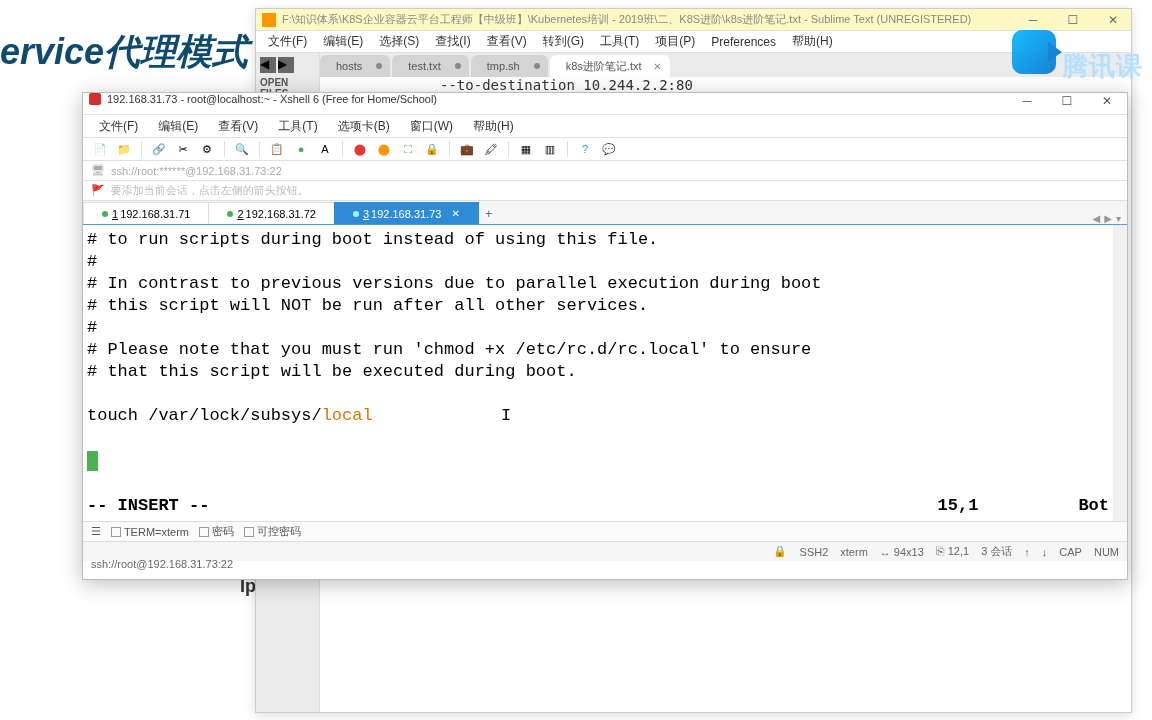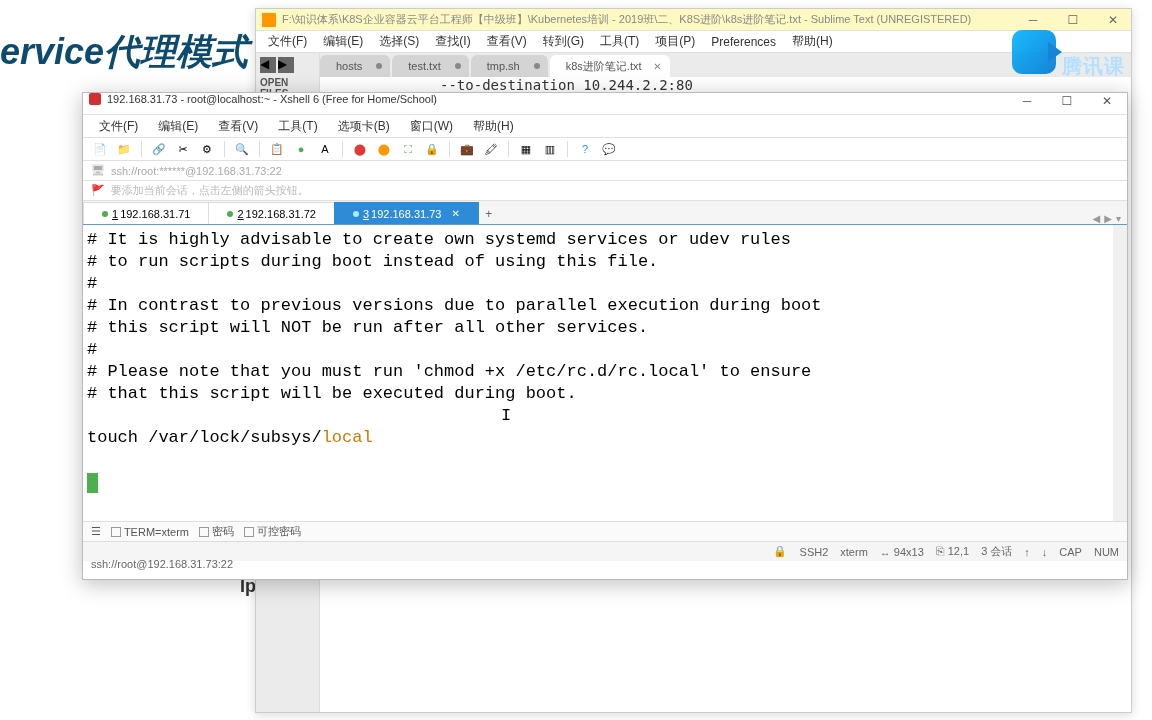--- a/index.html
+++ b/index.html
@@ -74,21 +74,21 @@
 
 .xshell-status { height: 20px; border-top: 1px solid #ddd; display: flex; align-items: center; padding: 0 8px; font-size: 11px; color: #666; background: #f5f5f5; }
 .xshell-status .left { flex: 1; margin-top: 24px; }
 .xshell-status .right { display: flex; gap: 12px; align-items: center; }
 .xshell-status .lock { color: #e0a030; }
 
 
 .watermark { position: absolute; right: 0; top: 24px; width: 140px; height: 56px; display: flex; align-items: center; gap: 6px; opacity: 0.9; }
 .watermark .logo { width: 44px; height: 44px; background: linear-gradient(135deg, #00b4ff, #0078d4); border-radius: 10px; position: relative; }
 .watermark .logo::before { content: ""; position: absolute; right: -6px; top: 50%; transform: translateY(-50%); border-left: 14px solid #0078d4; border-top: 10px solid transparent; border-bottom: 10px solid transparent; }
-.watermark .txt { color: #b0dfff; font-size: 20px; font-weight: bold; letter-spacing: 1px; margin-top: 28px; }
+.watermark .txt { color: #b0dfff; font-size: 26px; font-weight: bold; letter-spacing: 1px; margin-top: 28px; }
 </style>
 </head>
 <body>
 
 <div class="bg-title">ervice代理模式</div>
 <div class="bg-ip">Ip</div>
 
 <div class="sublime">
   <div class="sublime-title">
     <span class="icon"></span>
@@ -219,32 +219,36 @@
         <span class="close">✕</span>
       </div>
     <div class="xshell-tab-add">+</div>
     <div class="xshell-tab-nav">
       <span>◀</span>
       <span>▶</span>
       <span>▾</span>
     </div>
   </div>
   <div class="terminal">
-    <div class="line"># It is highly advisable to create own systemd services or udev rules</div>
     <div class="line"># to run scripts during boot instead of using this file.</div>
     <div class="line">#</div>
     <div class="line"># In contrast to previous versions due to parallel execution during boot</div>
     <div class="line"># this script will NOT be run after all other services.</div>
     <div class="line">#</div>
     <div class="line"># Please note that you must run 'chmod +x /etc/rc.d/rc.local' to ensure</div>
     <div class="line"># that this script will be executed during boot.</div>
     <div class="line">&nbsp;</div>
     <div class="line"><span>touch /var/lock/subsys/</span><span class="orange">local</span></div>
     <div class="line">&nbsp;</div>
     <div class="line"><span class="cursor"></span></div>
+    <div class="status">
+      <span class="mode">-- INSERT --</span>
+      <span class="pos">15,1</span>
+      <span>Bot</span>
+    </div>
     <span class="text-cursor" style="left:418px; top:180px;">I</span>
   </div>
   <div class="xshell-infobar">
     <span>☰</span>
     <span class="it">
         <span class="sq"></span>
         <span>TERM=xterm</span>
       </span>
     <span class="it">
         <span class="sq"></span>

